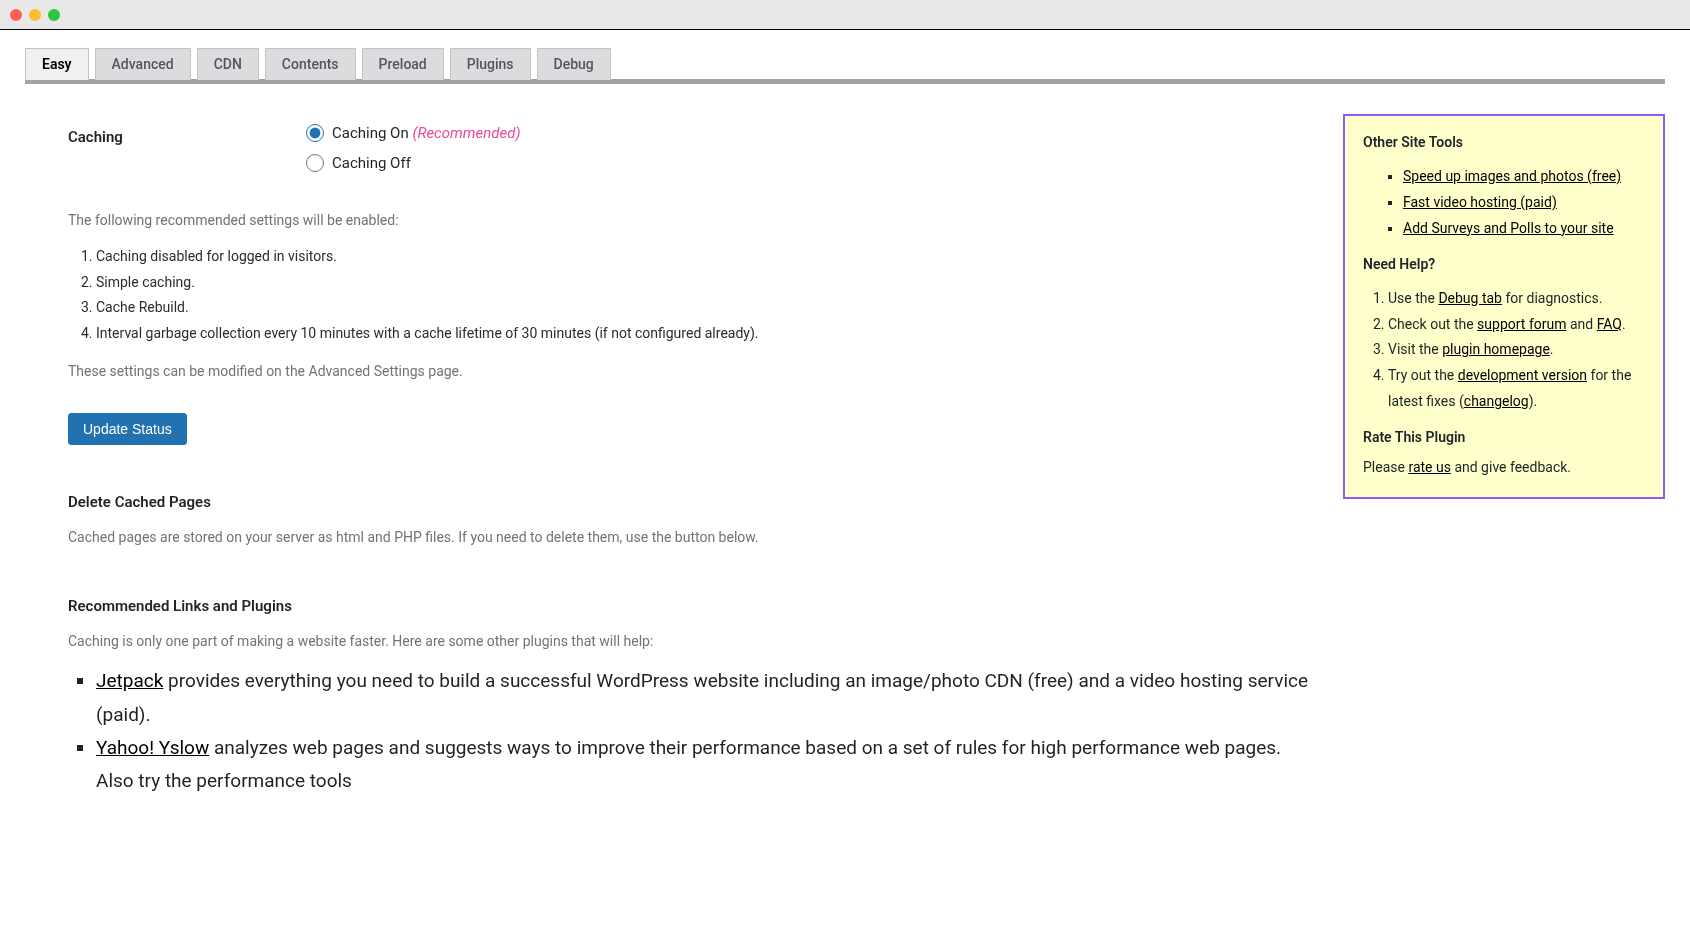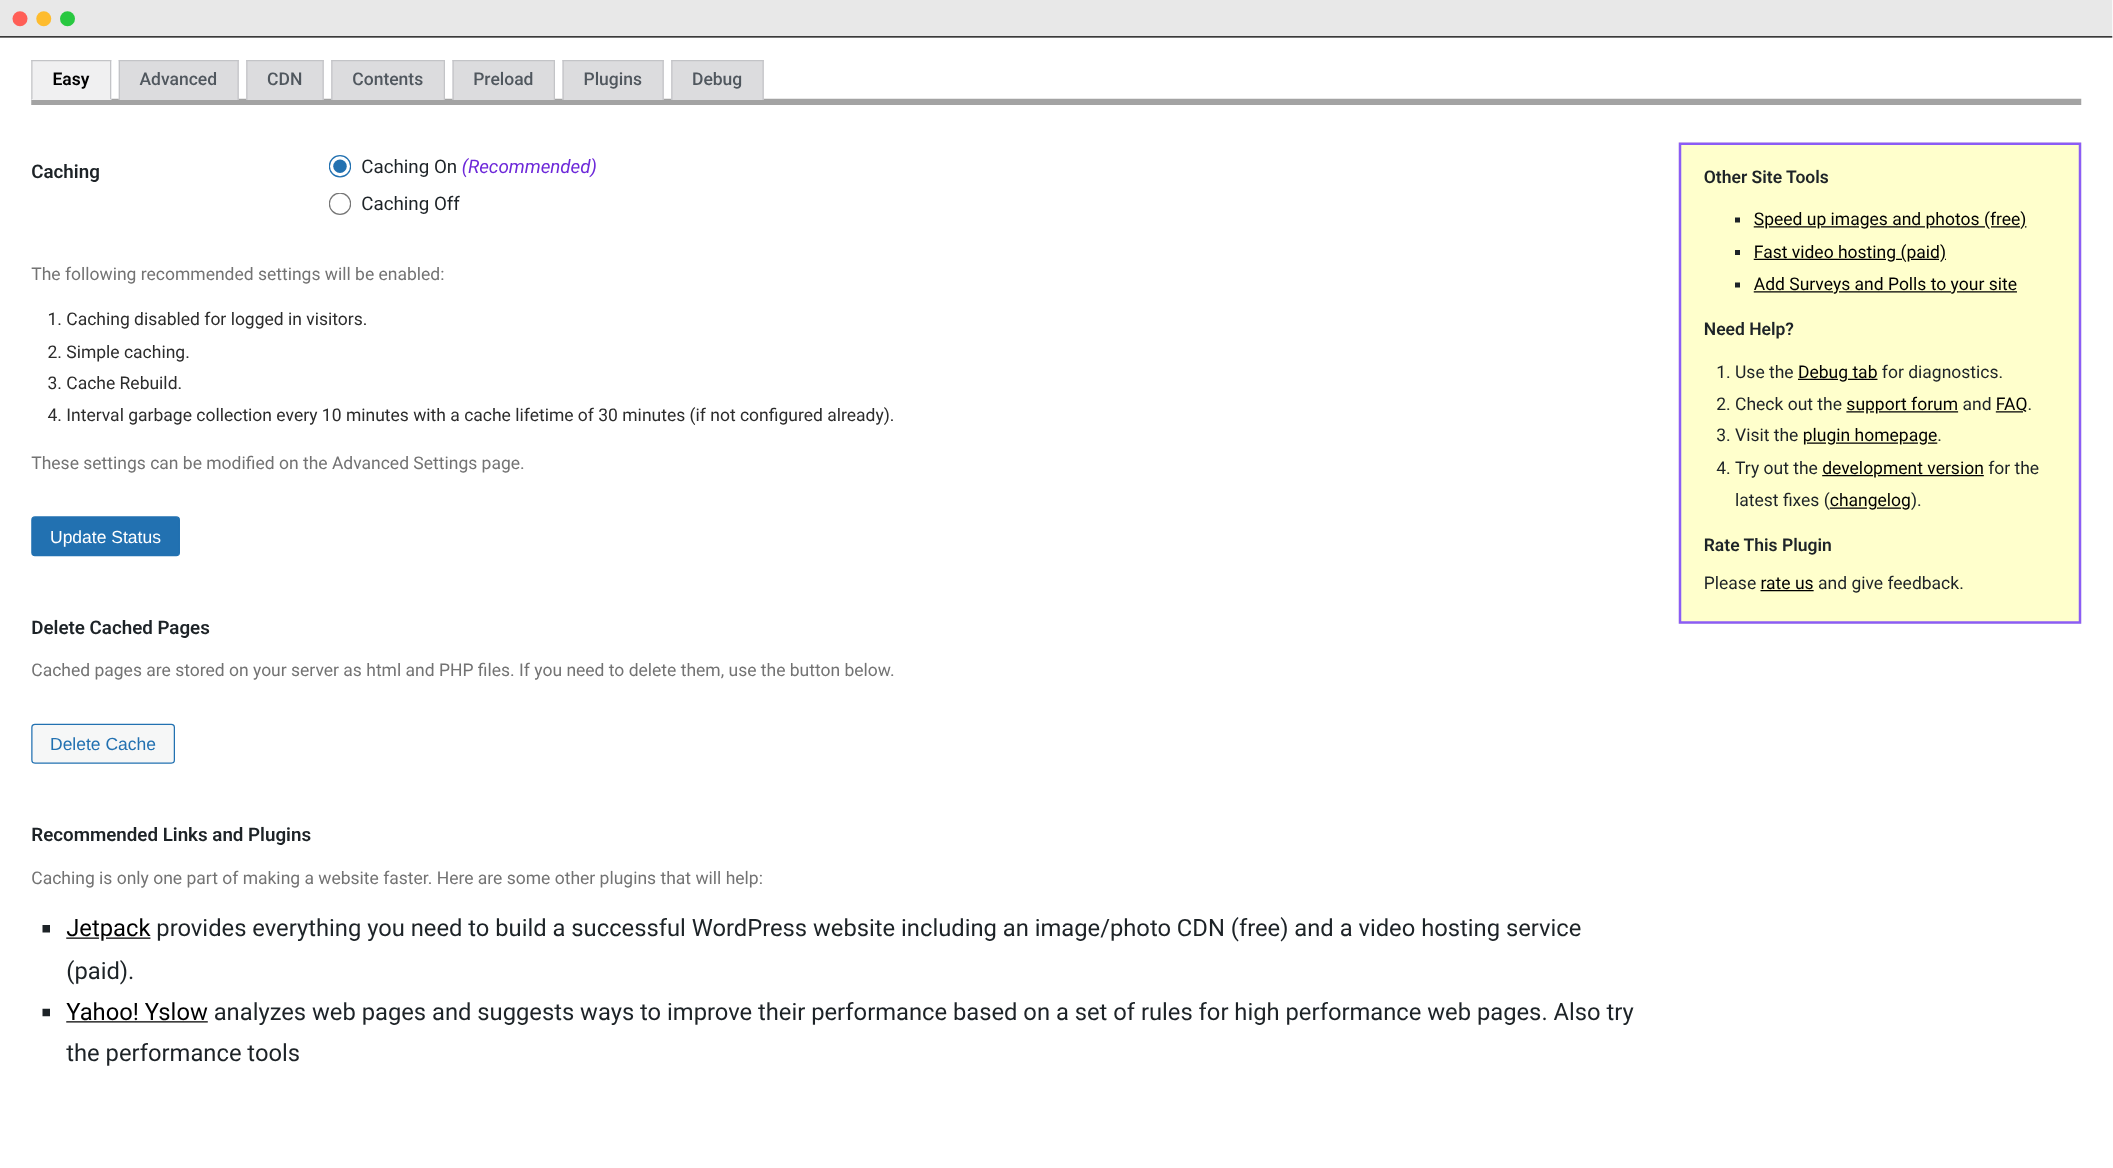--- a/index.html
+++ b/index.html
@@ -57,20 +57,21 @@
     .nav-tab.active {
       background: #f0f0f1;
       border-bottom: 1px solid #f0f0f1;
       color: #000;
       font-weight: 600;
     }
     .layout {
       display: flex;
       gap: 25px;
       align-items: flex-start;
+      margin-left: 43px;
     }
     .main-col {
       flex: 1;
     }
     .side-col {
       width: 322px;
       background: #ffffcc;
       border: 2px solid #8b5cf6;
       padding: 18px 18px 22px 18px;
       margin-top: -10px;
@@ -91,21 +92,21 @@
       align-items: center;
       margin-bottom: 12px;
       font-size: 15px;
     }
     .radio-opt input[type=radio] {
       width: 18px;
       height: 18px;
       margin-right: 8px;
       accent-color: #2271b1;
     }
-    .em { font-style: italic; color: #6d28d9; }
+    .em { font-style: italic; color: #ec4899; }
     p.body { font-size: 14px; margin-bottom: 12px; color: #737373; line-height: 1.55; }
     ol.enum {
       list-style: decimal;
       padding-left: 28px;
       margin-bottom: 14px;
     }
     ol.enum li {
       font-size: 14px;
       line-height: 1.85;
       color: #2c2c2c;
@@ -212,23 +213,20 @@
           <li>Interval garbage collection every 10 minutes with a cache lifetime of 30 minutes (if not configured already).</li>
         </ol>
       <p class="body">These settings can be modified on the Advanced Settings page.</p>
 
       <div style="margin-top:30px;">
         <button class="btn-primary">Update Status</button>
       </div>
 
       <h3 class="section-h">Delete Cached Pages</h3>
       <p class="body">Cached pages are stored on your server as html and PHP files. If you need to delete them, use the button below.</p>
-      <div style="margin-top:30px;">
-        <button class="btn-secondary">Delete Cache</button>
-      </div>
 
       <h3 class="section-h">Recommended Links and Plugins</h3>
       <p class="body">Caching is only one part of making a website faster. Here are some other plugins that will help:</p>
       <ul class="plugin-list" id="plugin-list">
           <li><a class="link" href="#">Jetpack</a><span> provides everything you need to build a successful WordPress website including an image/photo CDN (free) and a video hosting service (paid).</span></li>
           <li><a class="link" href="#">Yahoo! Yslow</a><span> analyzes web pages and suggests ways to improve their performance based on a set of rules for high performance web pages. Also try the performance tools</span></li>
         </ul>
 
     </div>
 

